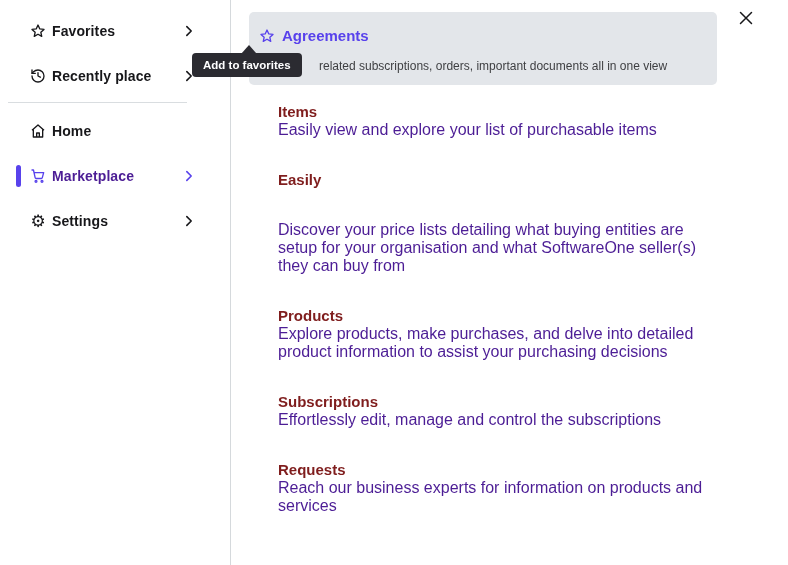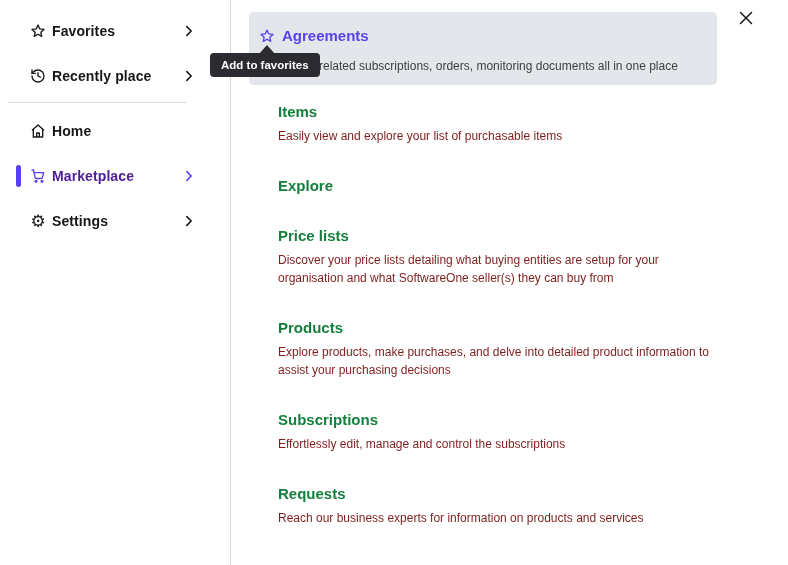--- a/index.html
+++ b/index.html
@@ -42,26 +42,26 @@
   }
   .menu-card .card-title-row { display:flex; align-items:center;text-align:center; }
   .menu-card .fav-star { width:16px; height:16px; color:#5842ec; display:flex; align-items:center; cursor:pointer; flex:0 0 16px; }
   .menu-card .card-title { margin-left:7px; font-size:15px; font-weight:bold; color:#5842ec; line-height:18px; }
   .menu-card .card-desc {
     margin-top:12px; margin-left:60px; font-size:12px; color:#3e3f42; line-height:18px;
   }
 
   .menu-items { margin-top:18px; padding-left:29px; }
   .menu-item { margin-bottom:32px; cursor:pointer; max-width:445px; }
-  .menu-item .mi-title { font-size:15px; font-weight:bold; color:#15803d; line-height:18px; }
-  .menu-item .mi-desc { margin-top:6px; font-size:12px; color:#7f1d1d; line-height:18px; max-width:440px; }
+  .menu-item .mi-title { font-size:15px; font-weight:bold; color:#7f1d1d; line-height:18px; }
+  .menu-item .mi-desc { font-size:16px; color:#4c1d95; line-height:18px; max-width:440px; }
 
   
   .tooltip {
-    position:absolute; left:210px; top:53px; z-index:5;
+    position:absolute; left:192px; top:53px; z-index:5;
     background:#2b2b31; color:#ffffff; font-size:11.5px; font-weight:bold;
     padding:6px 11px; border-radius:4px; white-space:nowrap;
   }
   .tooltip::after {
     content:""; position:absolute; top:-8px; left:49px;
     border-left:8px solid transparent; border-right:8px solid transparent;
     border-bottom:9px solid #2b2b31;
   }
 
   
@@ -156,36 +156,35 @@
 
     <div class="menu-card">
       <div class="card-title-row">
         <span class="fav-star">
           <svg width="16" height="16" viewBox="0 0 24 24" fill="none" stroke="currentColor" stroke-width="2" stroke-linejoin="round">
             <path d="M12 3l2.7 5.9 6.3.7-4.7 4.3 1.3 6.2-5.6-3.2-5.6 3.2 1.3-6.2L3 9.6l6.3-.7z"></path>
           </svg>
         </span>
         <span class="card-title">Agreements</span>
       </div>
-      <div class="card-desc">related subscriptions, orders, monitoring documents all in one place</div>
+      <div class="card-desc">related subscriptions, orders, important documents all in one view</div>
     </div>
 
     <div class="menu-items">
 
       <div class="menu-item">
         <div class="mi-title">Items</div>
         <div class="mi-desc">Easily view and explore your list of purchasable items</div>
       </div>
 
       <div class="menu-item">
-        <div class="mi-title">Explore</div>
-      </div>
-
-      <div class="menu-item">
-        <div class="mi-title">Price lists</div>
+        <div class="mi-title">Easily</div>
+      </div>
+
+      <div class="menu-item">
         <div class="mi-desc">Discover your price lists detailing what buying entities are setup for your organisation and what SoftwareOne seller(s) they can buy from</div>
       </div>
 
       <div class="menu-item">
         <div class="mi-title">Products</div>
         <div class="mi-desc">Explore products, make purchases, and delve into detailed product information to assist your purchasing decisions</div>
       </div>
 
       <div class="menu-item">
         <div class="mi-title">Subscriptions</div>

